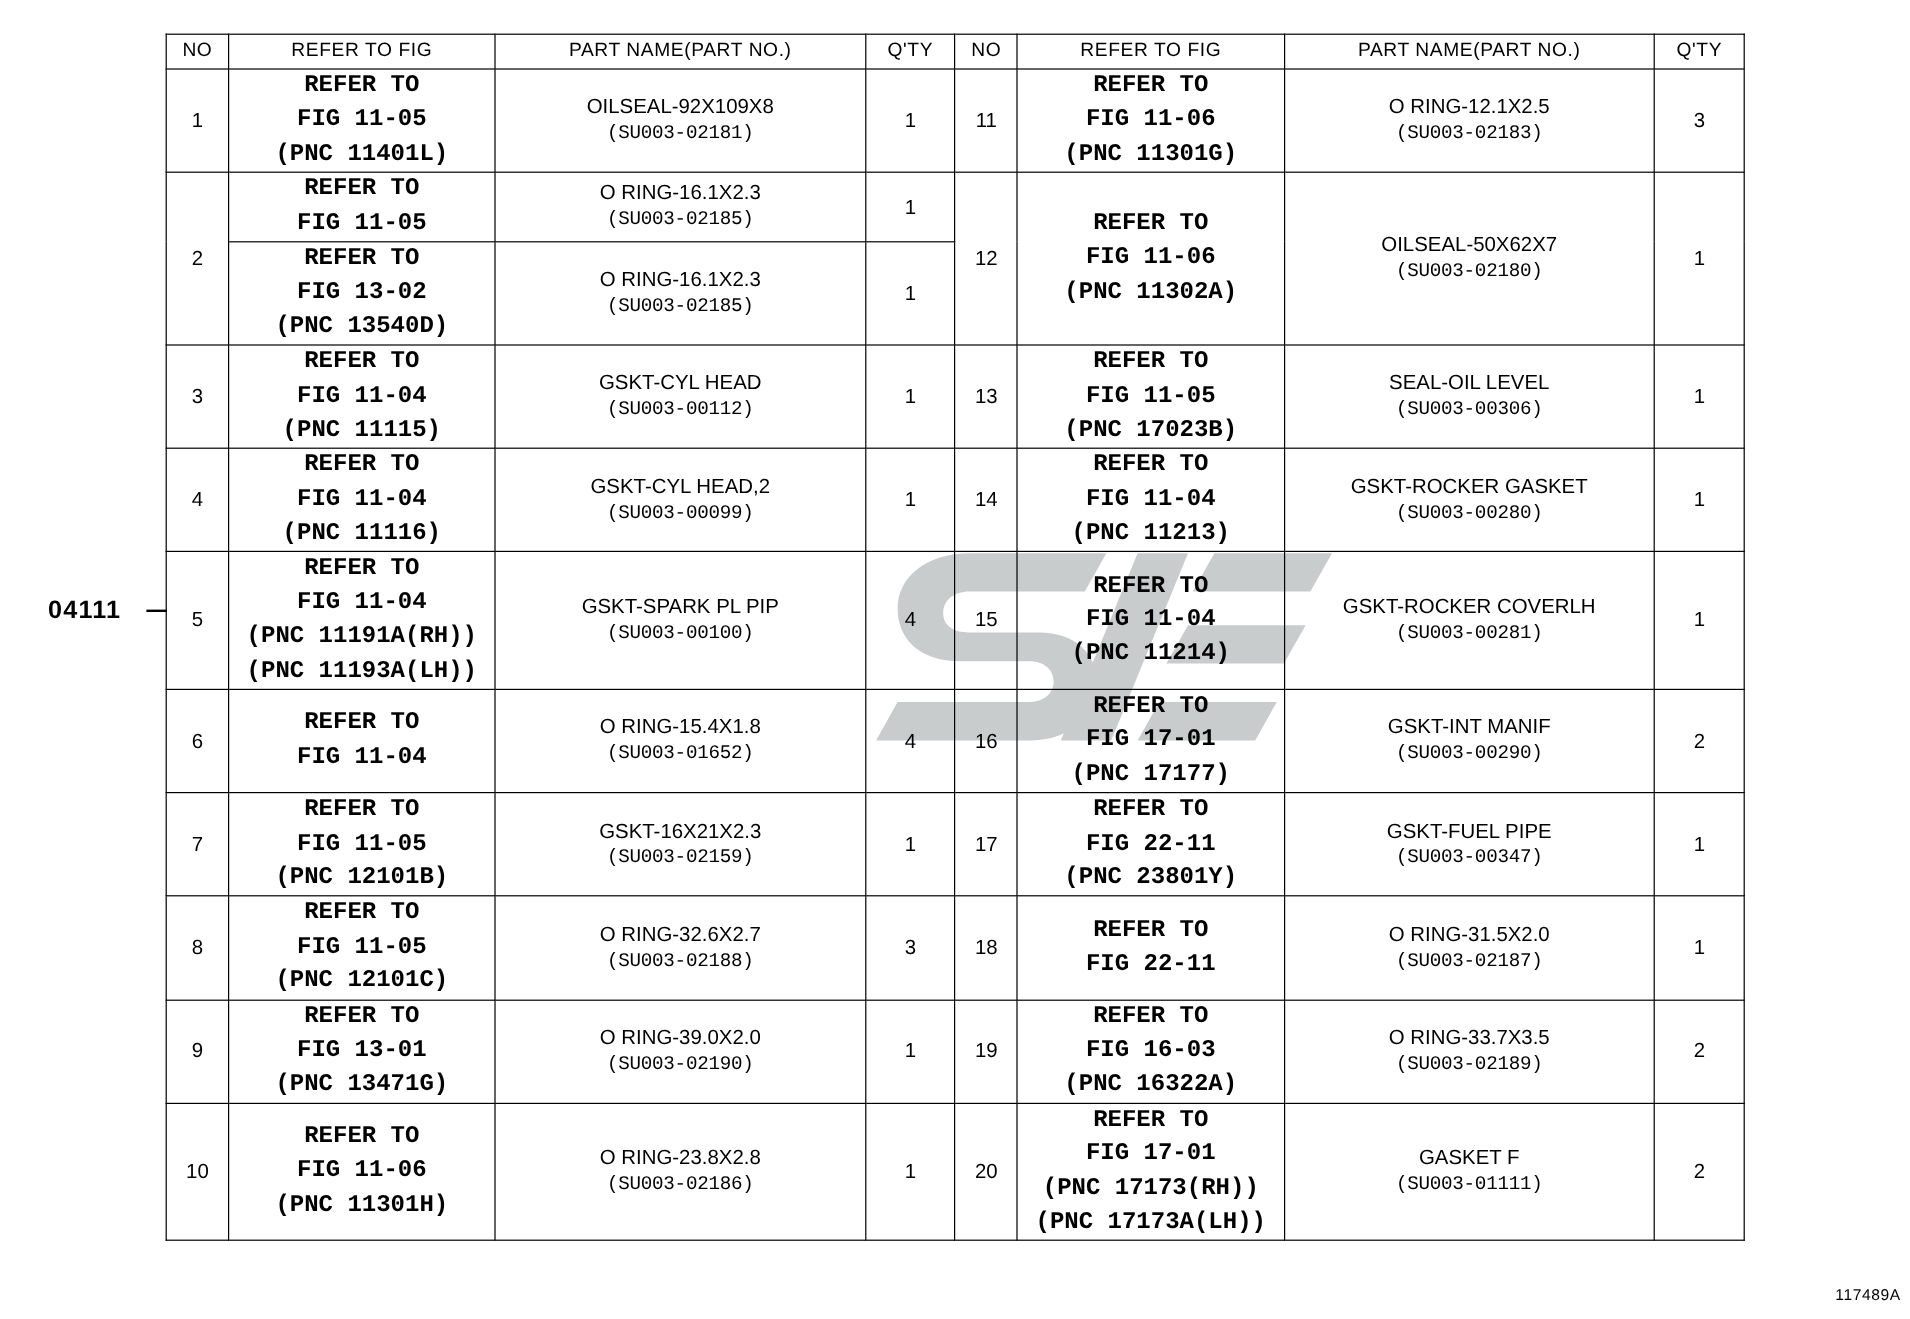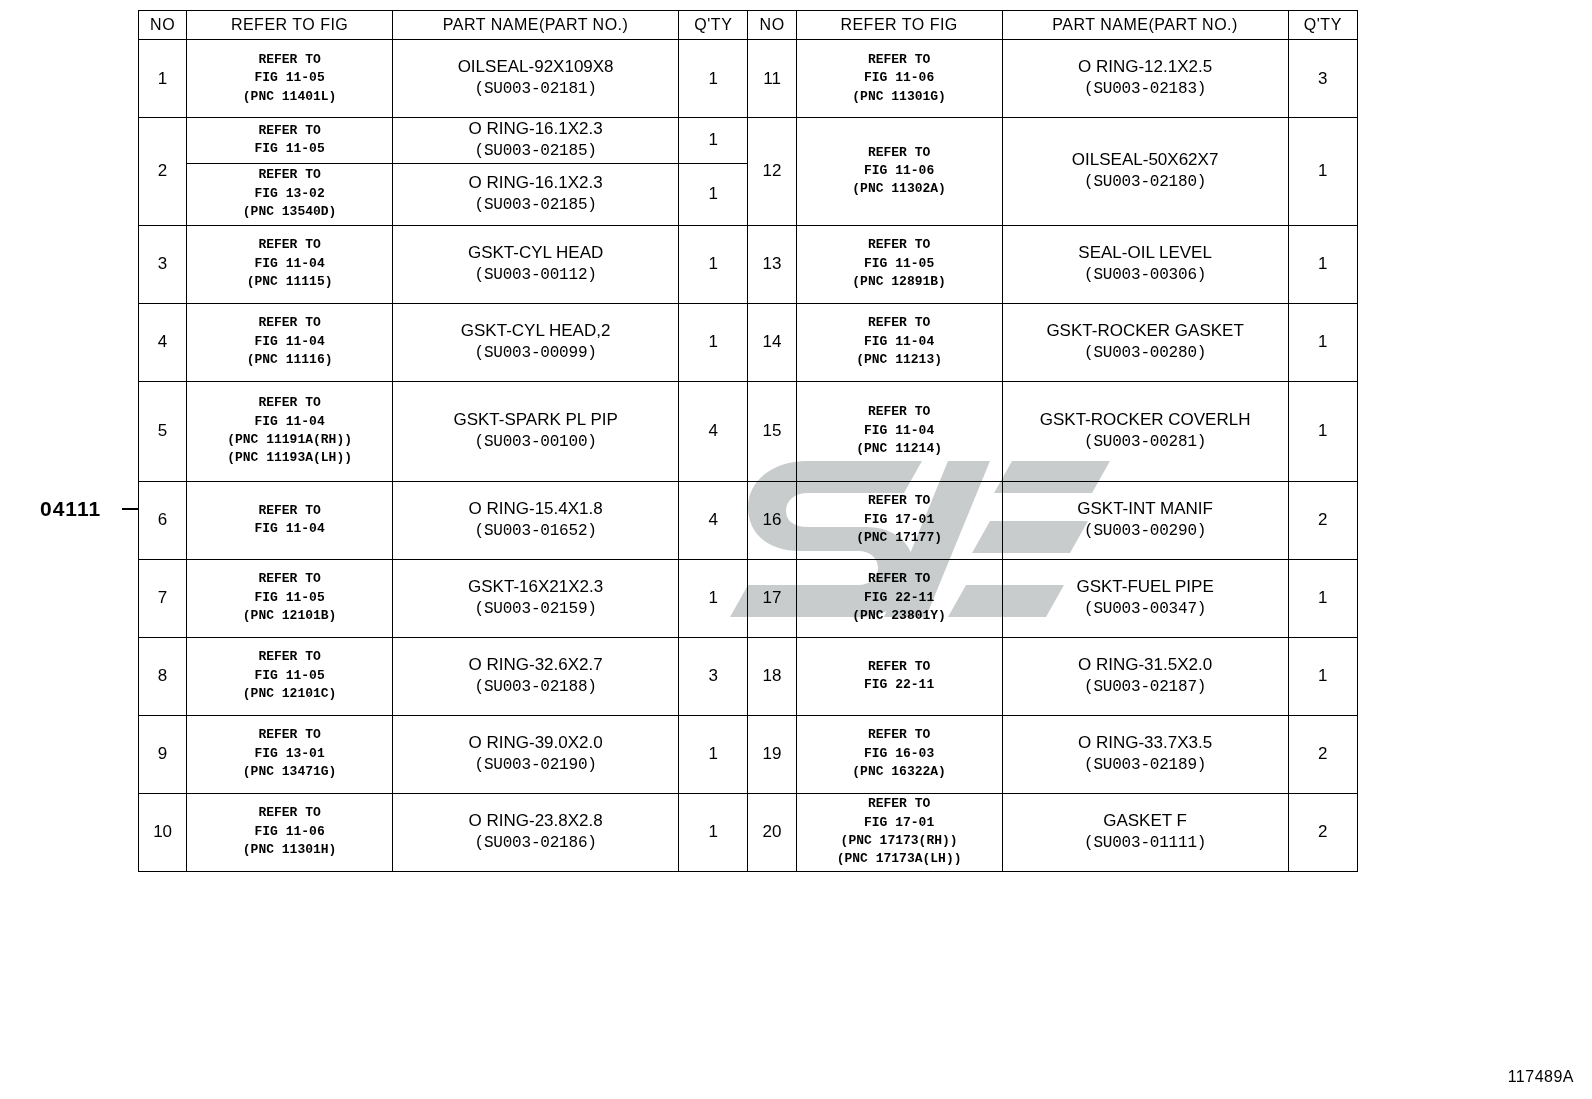--- a/index.html
+++ b/index.html
@@ -39,34 +39,34 @@
     left: 122px;
     top: 508px;
     width: 17px;
     height: 2px;
     background: #000;
   }
 
   
   #doc-code {
     position: absolute;
-    right: 18px;
+    right: 8px;
     bottom: 13px;
-    font-size: 16px;
+    font-size: 13px;
     font-family: "Liberation Sans", sans-serif;
     letter-spacing: 0.5px;
     margin-left: 42px;
   }
 
   
   table.parts {
     position: absolute;
     left: 138px;
-    top: 10px;
-    width: 1220px;
+    top: 28px;
+    width: 1316px;
     border-collapse: collapse;
     table-layout: fixed;
     background: transparent;
   }
   table.parts td, table.parts th {
     border: 1px solid #000;
     padding: 0;
     vertical-align: middle;
     text-align: center;
   }
@@ -87,21 +87,21 @@
   td.no {
     font-size: 17px;
   }
   td.qty {
     font-size: 17px;
   }
   td.fig {
     text-align: left;
     padding-left: 62px;
     font-family: "Liberation Mono", monospace;
-    font-size: 13px;
+    font-size: 20px;
     font-weight: bold;
     line-height: 1.42;
     letter-spacing: 0px;
   }
   td.fig .ln { display: block; white-space: pre; }
   td.name {
     font-size: 17px;
     line-height: 1.35;
     font-family: "Liberation Sans", sans-serif;
   }
@@ -215,21 +215,21 @@
             <span class="ln">REFER TO</span>
             <span class="ln">FIG 11-04</span>
             <span class="ln">(PNC 11115)</span>
           </td>
           <td class="name"><span>GSKT-CYL HEAD</span><span class="pn">(SU003-00112)</span></td>
           <td class="qty">1</td>
           <td class="no" rowspan="1">13</td>
           <td class="fig" rowspan="1">
             <span class="ln">REFER TO</span>
             <span class="ln">FIG 11-05</span>
-            <span class="ln">(PNC 12891B)</span>
+            <span class="ln">(PNC 17023B)</span>
           </td>
           <td class="name"><span>SEAL-OIL LEVEL</span><span class="pn">(SU003-00306)</span></td>
           <td class="qty" rowspan="1">1</td>
         </tr>
         <tr style="height: 78px;">
           <td class="no" rowspan="1">4</td>
           <td class="fig">
             <span class="ln">REFER TO</span>
             <span class="ln">FIG 11-04</span>
             <span class="ln">(PNC 11116)</span>

